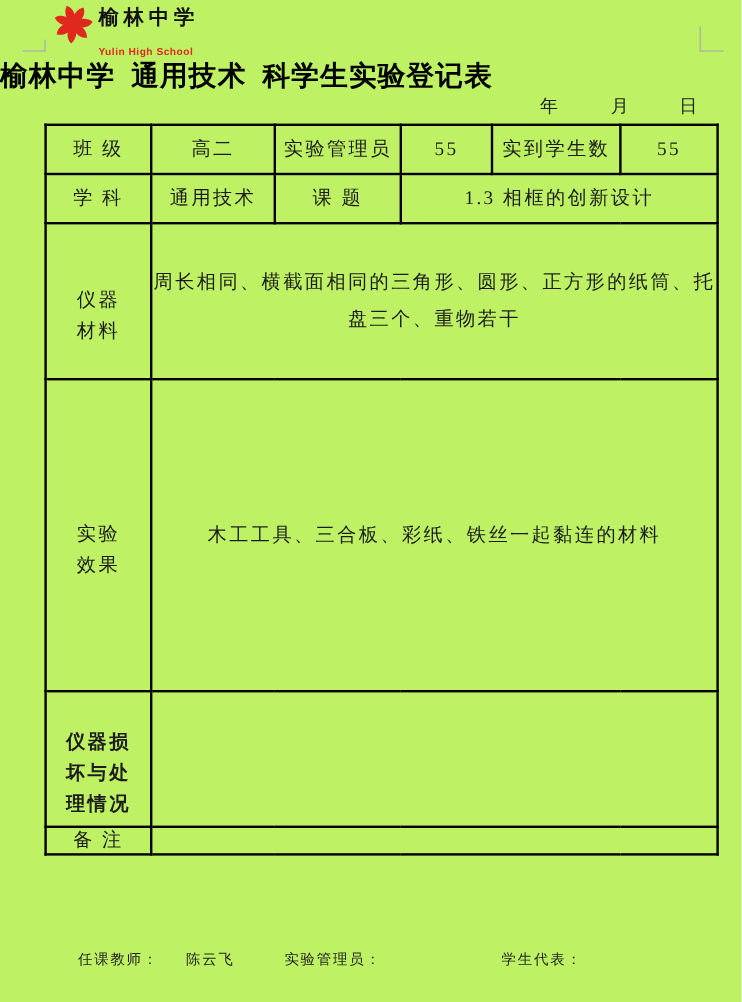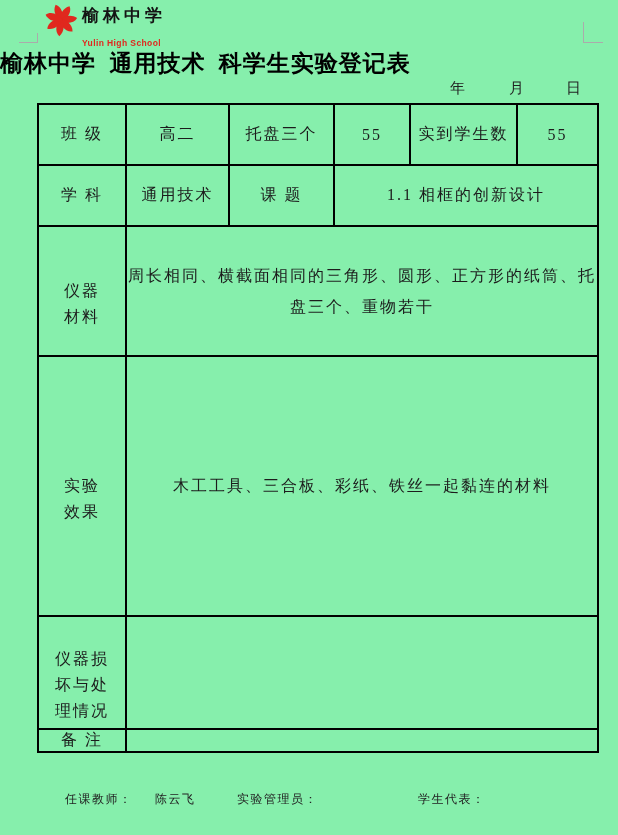--- a/index.html
+++ b/index.html
@@ -1,20 +1,20 @@
 <!DOCTYPE html>
 <html><head>
 <meta charset="utf-8">
 <style>
   * { margin:0; padding:0; box-sizing:border-box; }
   html,body { background:#ffffff; }
   .page {
     position:relative;
     width:618px; height:835px;
-    background:#86efac;
+    background:#bef264;
     overflow:hidden;
     font-family:"Liberation Serif","DejaVu Serif",serif;
     color:#1c1c1c;
   }
 
   
   .logo { position:absolute; left:44px; top:3px; display:flex; align-items:flex-start; }
   .logo-icon { width:34px; height:34px; display:block; }
   .logo-text { margin-left:4px; padding-top:3px; }
   .logo-zh {
@@ -47,24 +47,24 @@
   table.form-table {
     position:absolute; left:37px; top:103px;
     width:560px; border-collapse:collapse; table-layout:fixed;
     font-size:16px; color:#1c1c1c;
   }
   table.form-table td {
     border:2px solid #000;
     text-align:center; vertical-align:middle;
     letter-spacing:2px; padding:0;
   }
-  tr.r1 td, tr.r2 td { height:61px; }
+  tr.r1 td, tr.r2 td { height:41px; }
   tr.r3 td { height:130px; }
   tr.r4 td { height:260px; }
-  tr.r5 td { height:113px; }
+  tr.r5 td { height:113px;font-weight:bold; }
   tr.r6 td { height:22px;border-radius:14px; }
   .wrap-label { display:inline-block; letter-spacing:2px; line-height:26px; text-align:center;margin-top:25px; }
   .w2 { width:40px; }
   .w3 { width:58px; }
   td.content-center { padding:0 12px; letter-spacing:3px; line-height:31px;font-family:Liberation Serif, serif; }
   td.content-left { text-align:left; padding-left:14px; letter-spacing:2.5px; }
 
   
   .footer { position:absolute; left:0; top:791px; width:100%; height:20px; font-size:12px; letter-spacing:1.5px; color:#222; }
   .footer span { position:absolute; top:0; white-space:nowrap; }
@@ -129,30 +129,30 @@
         <col style="width:103px">
         <col style="width:105px">
       <col style="width:76px">
         <col style="width:107px">
         <col style="width:81px">
     </colgroup>
     <tbody>
       <tr class="r1">
         <td>班 级</td>
         <td>高二</td>
-        <td>托盘三个</td>
+        <td>实验管理员</td>
         <td>55</td>
         <td>实到学生数</td>
         <td>55</td>
       </tr>
       <tr class="r2">
         <td>学 科</td>
         <td>通用技术</td>
         <td>课 题</td>
-        <td colspan="3">1.1 相框的创新设计</td>
+        <td colspan="3">1.3 相框的创新设计</td>
       </tr>
       <tr class="r3">
         <td>
           <span class="wrap-label w2">仪器材料</span>
         </td>
         <td colspan="5" class="content-center">周长相同、横截面相同的三角形、圆形、正方形的纸筒、托盘三个、重物若干</td>
       </tr>
       <tr class="r4">
         <td>
           <span class="wrap-label w2">实验效果</span>

